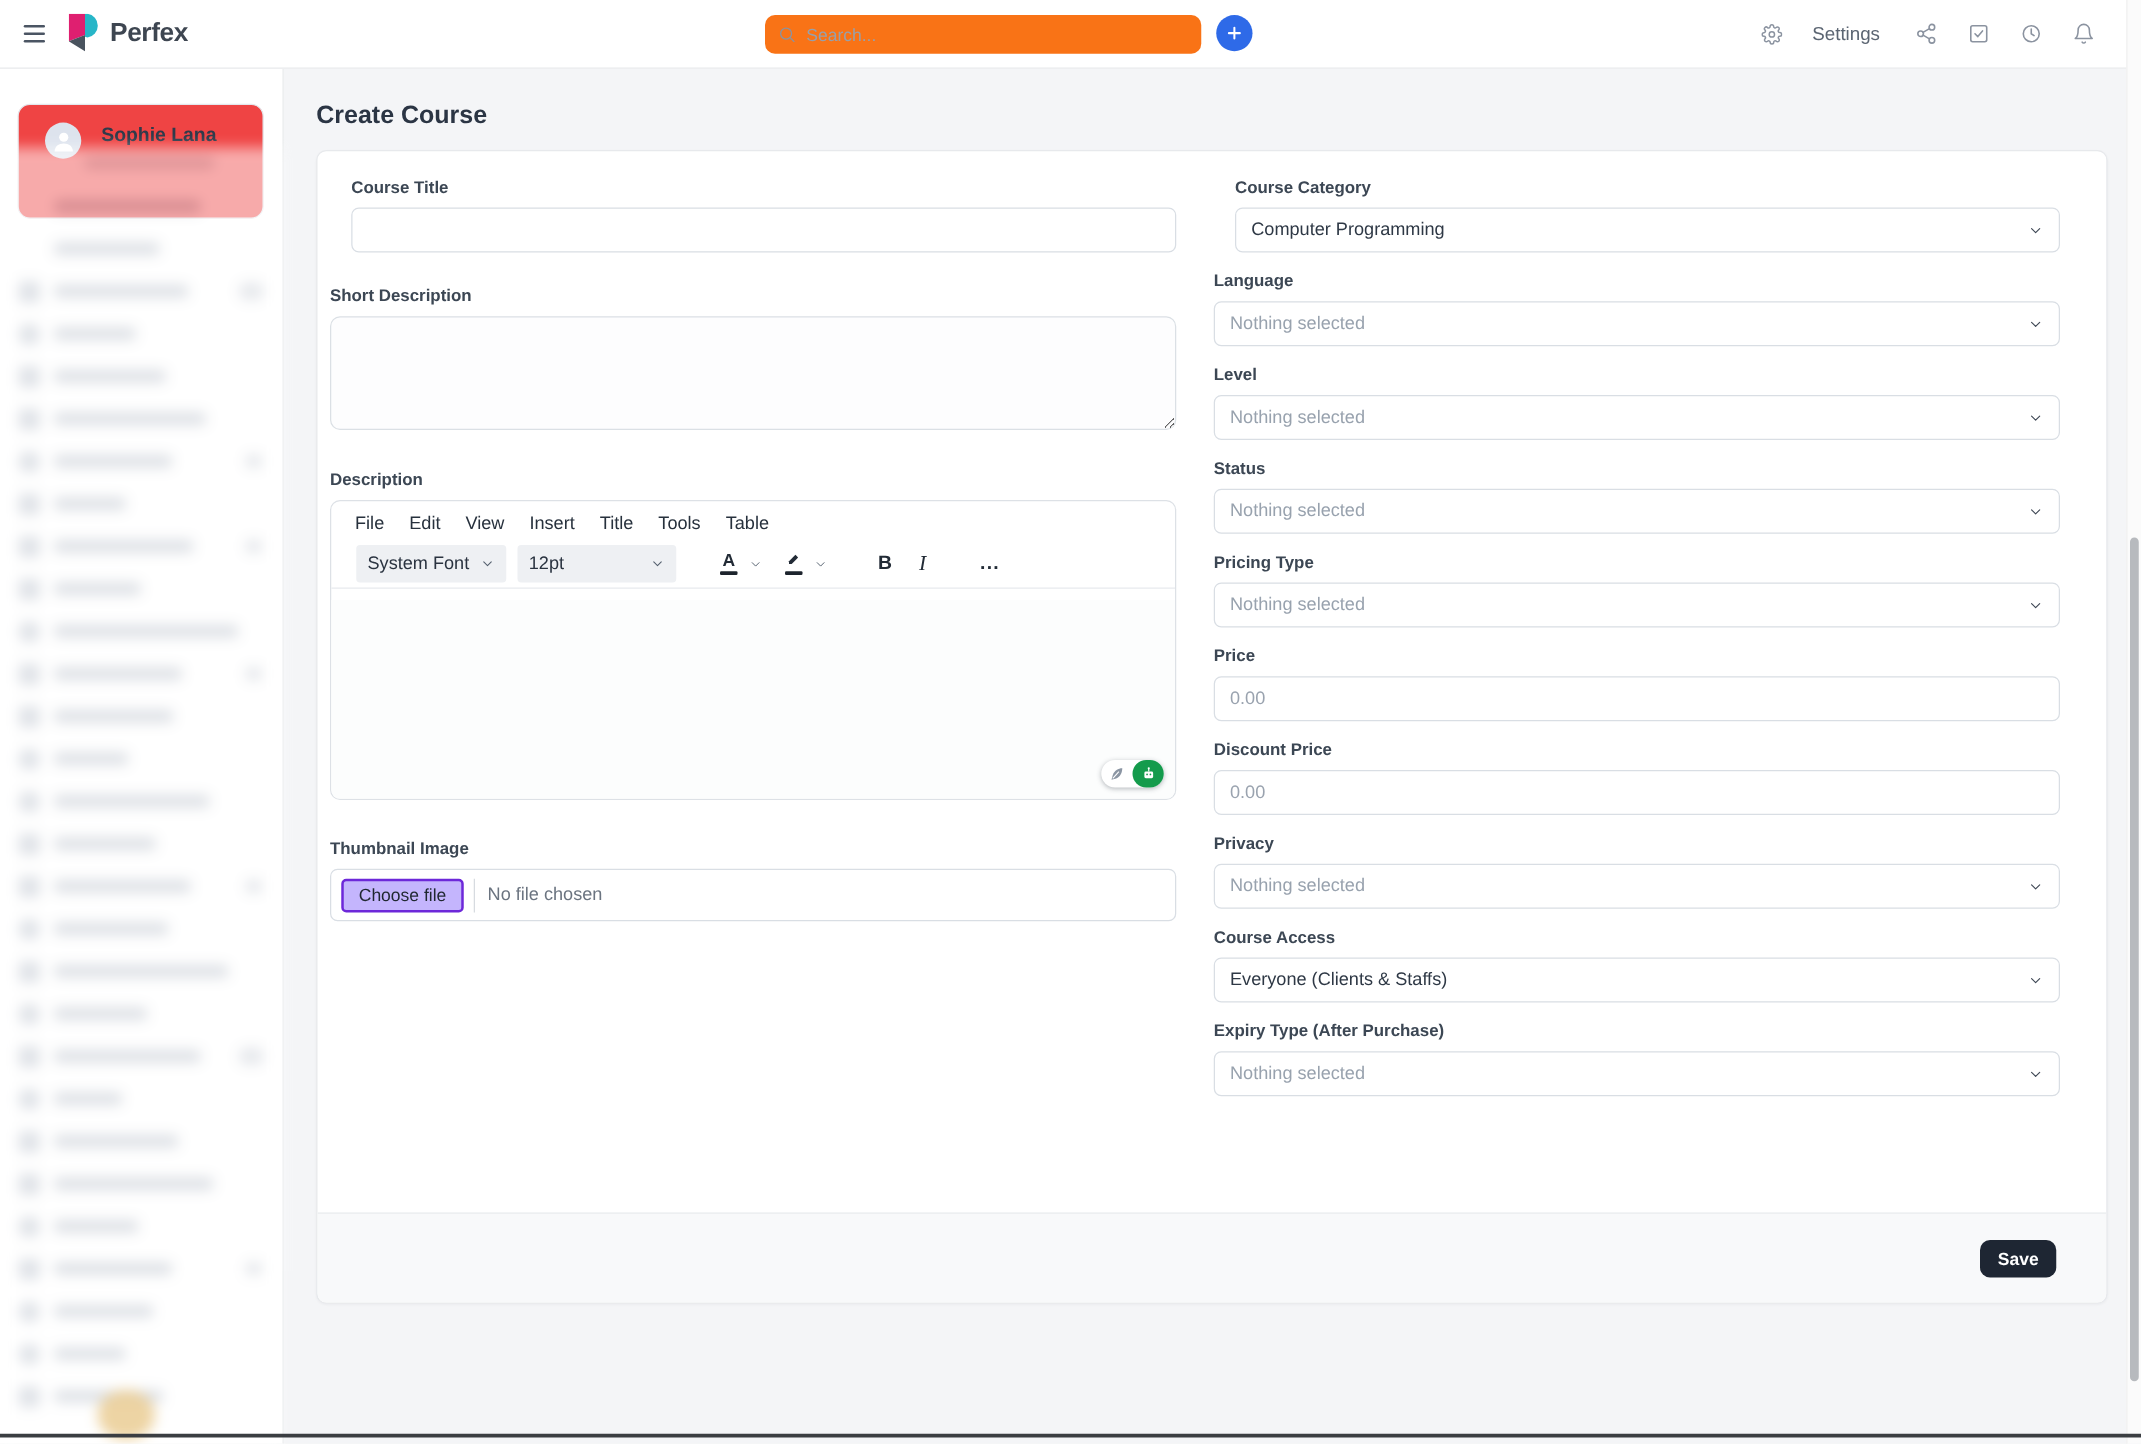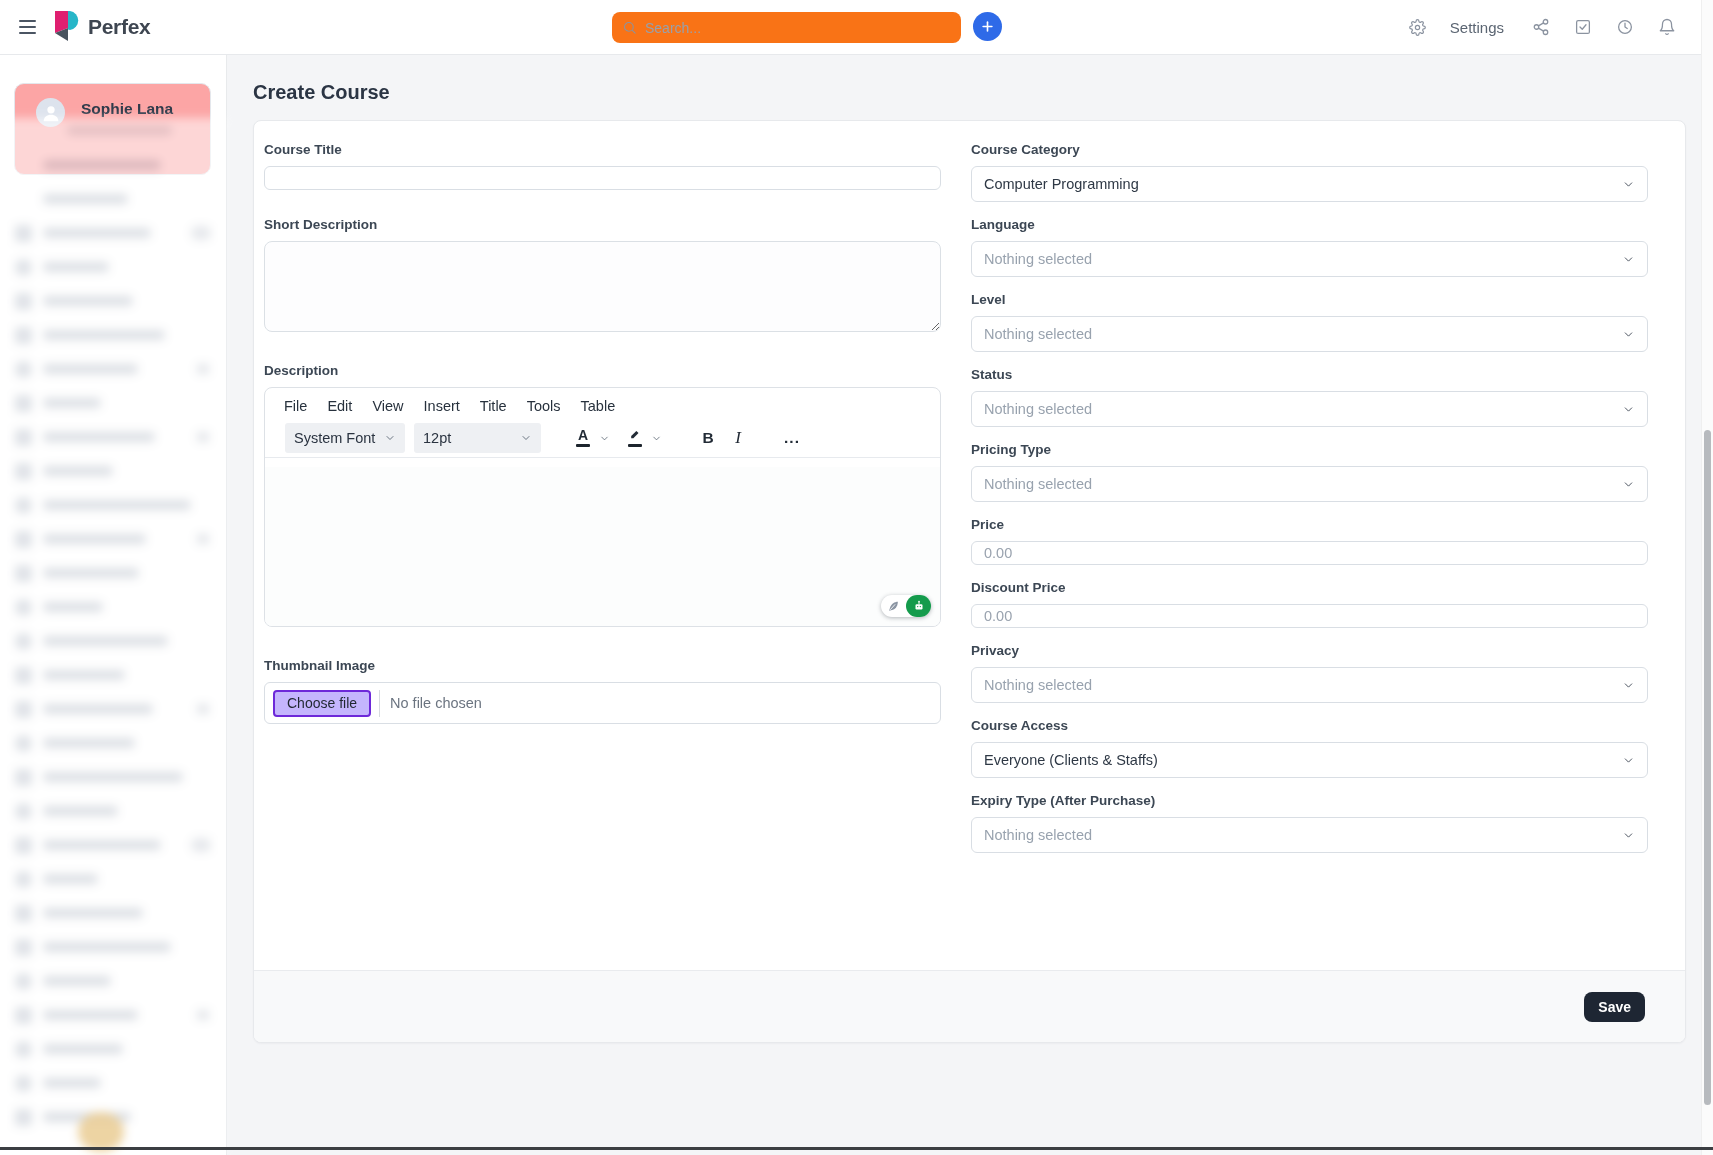--- a/index.html
+++ b/index.html
@@ -22,21 +22,21 @@
   .add-btn { position:absolute; left:973px; top:12px; width:29px; height:29px; border-radius:50%;
              background:#2e6ae8; border:none; cursor:pointer; display:flex; align-items:center; justify-content:center; }
   .nav-right { position:absolute; right:37px; top:0; height:54px; display:flex; align-items:center; }
   .nav-settings { display:flex; align-items:center; gap:24px; margin-right:28px; cursor:pointer; }
   .nav-settings span { font-size:15px; color:#5b6572; }
   .nav-ico { margin-left:24px; cursor:pointer; display:flex; align-items:center; }
 
   
   .sidebar { position:absolute; top:55px; left:0; width:227px; bottom:0; background:#fff;
              border-right:1px solid #e8eaec; z-index:20; }
-  .user-card { position:absolute; left:14px; top:28px; width:197px; height:92px; background:#fca5a5;
+  .user-card { position:absolute; left:14px; top:28px; width:197px; height:92px; background:#ef4444;
                border:1px solid #e4e7ec; border-radius:10px; cursor:pointer;text-align:center; }
   .avatar { position:absolute; left:21px; top:14px; width:29px; height:29px; border-radius:50%;
             background:#dde3ed; overflow:hidden; display:flex; align-items:center; justify-content:center; }
   .user-name { position:absolute; left:66px; top:16px; font-size:15.5px; font-weight:700; color:#2f3a4a; }
   .blur-list { position:absolute; left:0; top:63px; right:1px; bottom:0; background:#fff;
                filter:blur(5px); opacity:.55; overflow:hidden; }
   .mail-bar { position:absolute; left:67px; top:8px; width:105px; height:9px; border-radius:5px; background:#cfd4da; }
   .srows { position:absolute; left:0; top:30px; right:0; }
   .srow { display:flex; align-items:center; height:34px; padding-left:15px; gap:11px; }
   .sic { flex:0 0 auto; width:17px; height:17px; border-radius:4px; background:#c6ccd5; }
@@ -53,28 +53,28 @@
   .card { position:absolute; left:25px; top:65px; width:1433px; height:923px; background:#fff;
           border:1px solid #e7e9ec; border-radius:8px; box-shadow:0 1px 2px rgba(20,30,40,.04); overflow:hidden; }
   .form-area { position:relative; height:851px; }
   .col { position:absolute; top:20px; width:677px; }
   .col-left  { left:10px; }
   .col-right { left:717px; }
   .grp label { display:block; font-size:13.5px; font-weight:600; color:#3c4754; line-height:18px; margin-bottom:7px; }
   .col-right .grp + .grp { margin-top:14px; }
   .col-left  .grp + .grp { margin-top:26px; }
   .col-left  .grp.mt30 { margin-top:30px; }
-  .grp.first { }
+  .grp.first { margin-left:17px; }
 
   .fld { display:flex; align-items:center; height:36px; width:100%; border:1px solid #d9dee4; border-radius:6px;
          background:#fff; padding:0 12px; font-size:14.5px; }
   .sel { justify-content:space-between; cursor:pointer; }
   .sel .txt.ph  { color:#98a2ae; }
   .sel .txt.val { color:#2e3845; }
-  input.inp { height:24px; width:100%; border:1px solid #d9dee4; border-radius:6px; padding:4px 12px;
+  input.inp { height:36px; width:100%; border:1px solid #d9dee4; border-radius:6px; padding:4px 12px;
               font-size:14.5px; color:#2e3845; outline:none; font-family:"Liberation Sans", sans-serif; }
   input.inp::placeholder { color:#9aa3af; }
   textarea.ta { width:100%; height:91px; border:1px solid #dbe0e5; border-radius:8px; background:#fdfdfe;
                 resize:vertical; outline:none; padding:8px 10px; font-size:14.5px; color:#2e3845;
                 font-family:"Liberation Sans", sans-serif; }
 
   
   .editor { position:relative; height:240px; border:1px solid #dde1e6; border-radius:8px; background:#fff; overflow:hidden; }
   .menubar { display:flex; gap:2px; padding:6px 8px 1px 10px; }
   .mitem { padding:4px 9px; font-size:14.5px; color:#27313d; border-radius:3px; cursor:pointer; }

